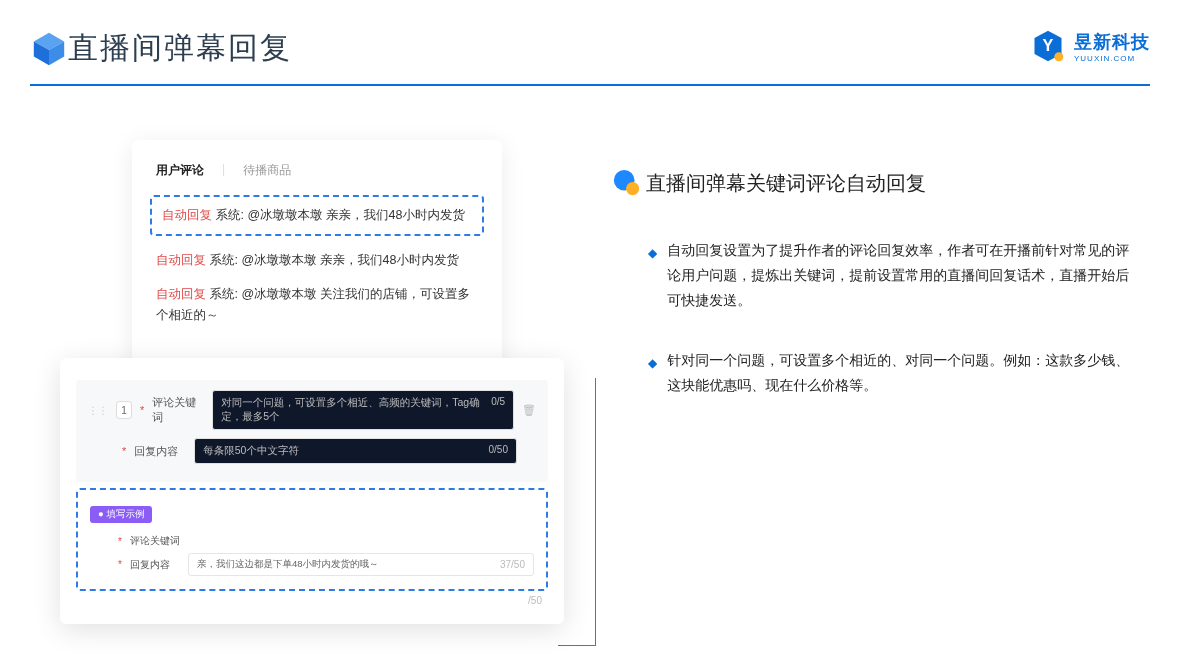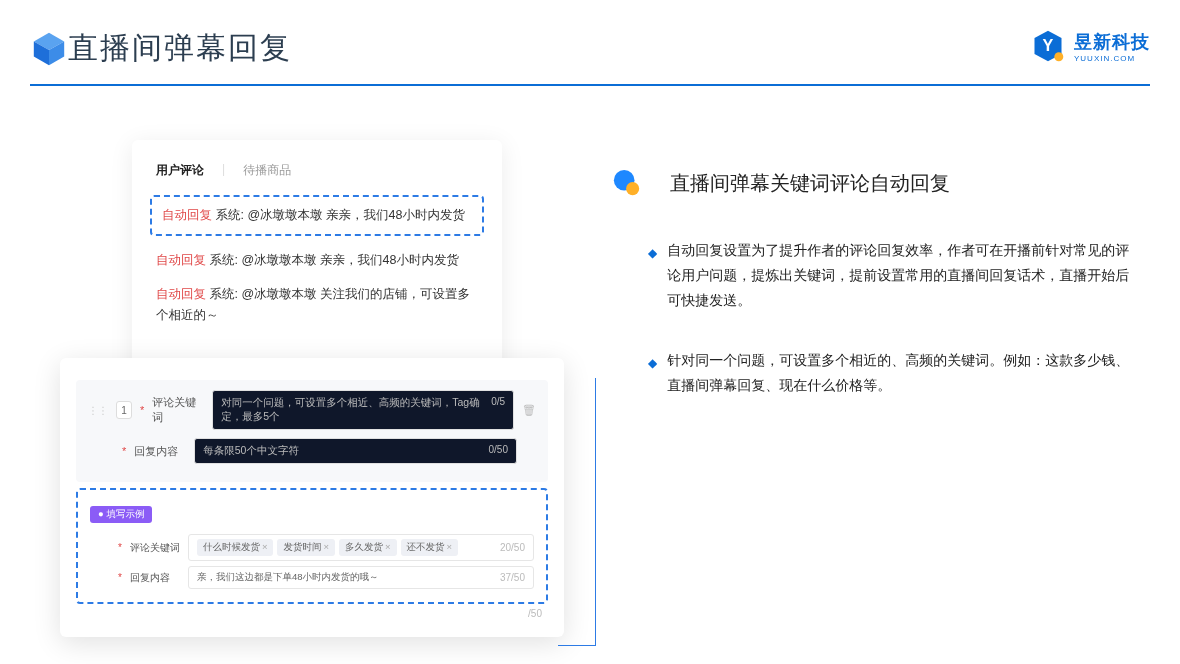--- a/index.html
+++ b/index.html
@@ -52,21 +52,21 @@
 .ex-row { display:flex; align-items:center; gap:8px; font-size:10px; margin:5px 0; }
 .ex-inp { flex:1; background:#fff; border:1px solid #e6e6e6; border-radius:3px; padding:4px 8px; display:flex; justify-content:space-between; align-items:center; }
 .ex-val { color:#666; font-size:9.5px; }
 
 
 .connector { position:absolute; pointer-events:none; }
 .conn1 { top:238px; left:498px; width:38px; height:268px; border-right:1.5px solid #2d7be5; border-bottom:1.5px solid #2d7be5; }
 
 
 .right { position:absolute; top:168px; left:612px; width:520px; }
-.sec-hd { display:flex; align-items:center; gap:28px; margin-bottom:40px;text-align:center; }
+.sec-hd { display:flex; align-items:center; gap:4px; margin-bottom:40px;text-align:center; }
 .bubble { width:30px; height:30px; }
 .sec-title { font-size:20px; color:#222; }
 .bullets { padding-left:36px; }
 .bullet { display:flex; gap:10px; font-size:14px; color:#222; line-height:1.8; margin-bottom:34px; }
 .diamond { color:#0b6dd6; font-size:12px; margin-top:5px; }
 </style>
 </head>
 <body>
 
 <div class="hdr">
@@ -142,29 +142,20 @@
         </div>
         <span style="width:11px"></span>
       </div>
     </div>
 
     <div class="dashbox2">
       <div class="example-badge">● 填写示例</div>
       <div class="ex-row" style="padding-left:28px">
         <span class="req">*</span>
         <span class="lbl" style="width:50px">评论关键词</span>
-        <div class="ex-inp">
-          <div class="chips" id="chips">
-              <span class="chip">什么时候发货<span class="x">×</span></span>
-              <span class="chip">发货时间<span class="x">×</span></span>
-              <span class="chip">多久发货<span class="x">×</span></span>
-              <span class="chip">还不发货<span class="x">×</span></span>
-            </div>
-          <span class="cnt">20/50</span>
-        </div>
       </div>
       <div class="ex-row" style="padding-left:28px">
         <span class="req">*</span>
         <span class="lbl" style="width:50px">回复内容</span>
         <div class="ex-inp">
           <span class="ex-val">亲，我们这边都是下单48小时内发货的哦～</span>
           <span class="cnt">37/50</span>
         </div>
       </div>
     </div>
@@ -184,16 +175,16 @@
     </div>
     <div class="sec-title">直播间弹幕关键词评论自动回复</div>
   </div>
   <div class="bullets">
     <div class="bullet">
       <span class="diamond">◆</span>
       <span>自动回复设置为了提升作者的评论回复效率，作者可在开播前针对常见的评论用户问题，提炼出关键词，提前设置常用的直播间回复话术，直播开始后可快捷发送。</span>
     </div>
     <div class="bullet">
       <span class="diamond">◆</span>
-      <span>针对同一个问题，可设置多个相近的、高频的关键词。例如：这款多少钱、直播间弹幕回复、现在什么价格等。</span>
+      <span>针对同一个问题，可设置多个相近的、对同一个问题。例如：这款多少钱、这块能优惠吗、现在什么价格等。</span>
     </div>
   </div>
 </div>
 
 </body></html>

